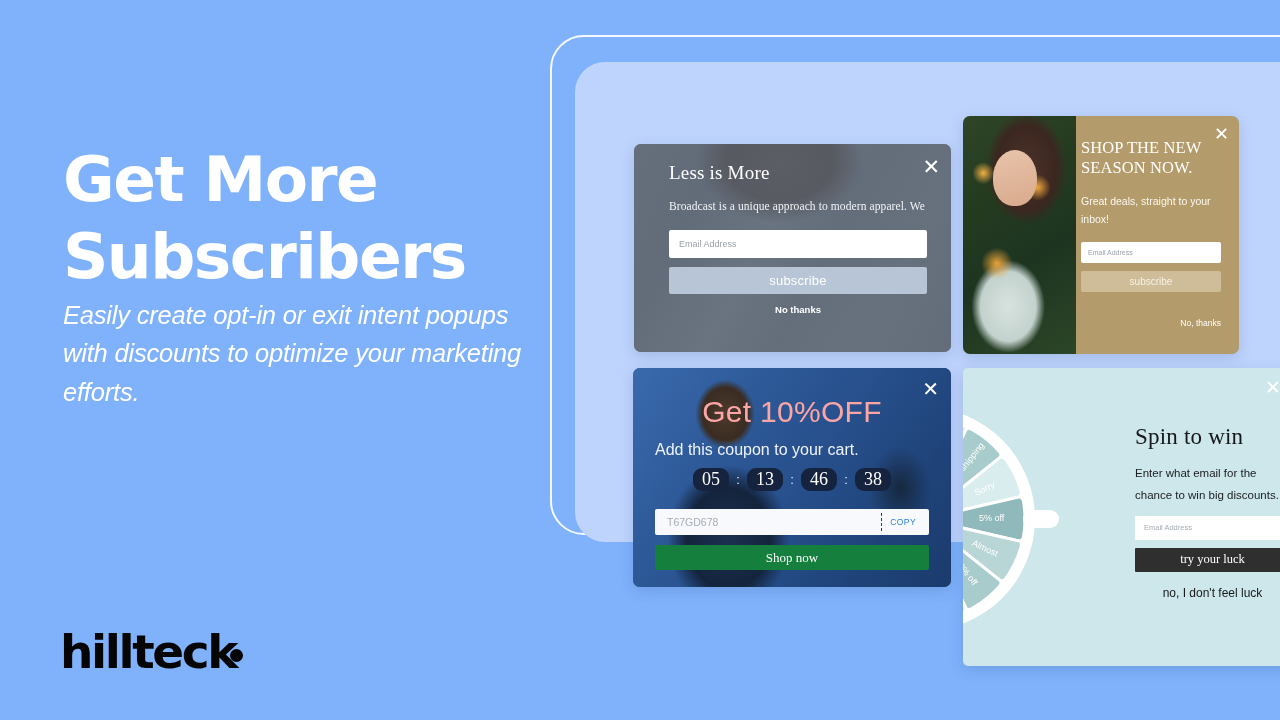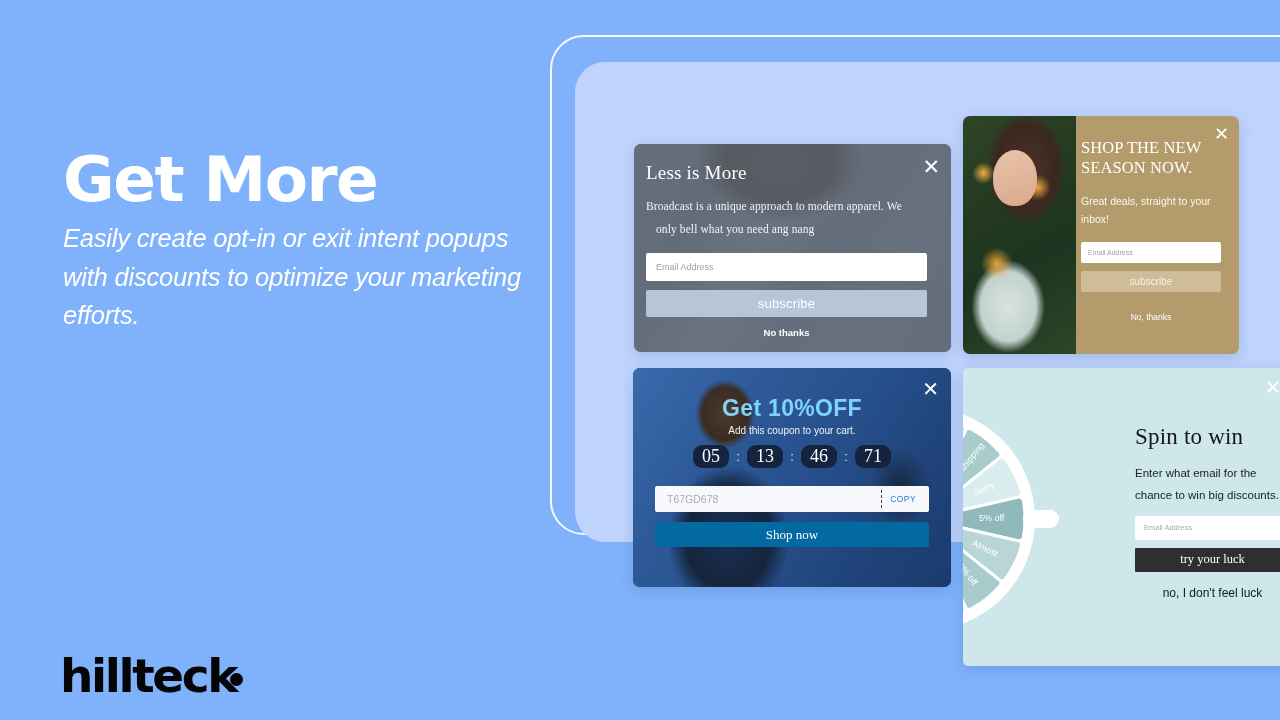--- a/index.html
+++ b/index.html
@@ -25,21 +25,21 @@
     font-size:25.5px;
     line-height:1.52;
     color:#ffffff;
     font-weight:400;
     letter-spacing:-0.2px;
     width:480px;
     font-style:italic;
   }
 
   .logo {
-    position:absolute; left:60px; top:648px;
+    position:absolute; left:60px; top:624px;
     font-family:"DejaVu Sans", sans-serif;
     font-weight:bold;
     font-size:47px;
     color:#050505;
     letter-spacing:-2.4px;
   }
   .logo .dot {
     display:inline-block; width:13px; height:13px; border-radius:50%;
     background:#050505; vertical-align:6px; margin-left:-6px;
   }
@@ -72,21 +72,21 @@
     position:absolute; inset:0;
     background:
       radial-gradient(ellipse 120px 90px at 46% 8%, #6d5f57 0%, #5b5049 45%, rgba(91,80,73,0) 70%),
       linear-gradient(118deg,#8e9db2 0%, #7f91a8 22%, #9fb0c4 42%, #8496ad 58%, #93a4b9 78%, #7e90a7 100%);
     filter:saturate(0.85);
   }
   .p1 .photo:after {
     content:""; position:absolute; inset:0;
     background:linear-gradient(180deg,rgba(84,93,107,0.72),rgba(90,99,113,0.78));
   }
-  .p1 .inner { position:absolute; inset:0; padding:18px 24px 0 12px; }
+  .p1 .inner { position:absolute; inset:0; padding:18px 24px 0 35px; }
   .p1 .title {
     font-family:"Liberation Serif", serif;
     font-size:19px; color:#ffffff; letter-spacing:0.2px;
   }
   .p1 .desc {
     font-family:"Liberation Serif", serif;
     margin-top:11px; font-size:11.5px; color:#f2f4f7; line-height:2.0;
     font-weight:normal; letter-spacing:0.1px;
   }
   .p1 .desc .l2 { display:block; padding-left:10px; }
@@ -128,39 +128,39 @@
   .p2 .desc { margin-top:15px; font-size:10.5px; color:#fbf7ef; line-height:1.65; width:133px; }
   .p2 .email {
     margin-top:14px; height:21px; background:#fff; border-radius:2px;
     display:flex; align-items:center; padding:0 7px; font-size:7px; color:#9aa1ab;
   }
   .p2 .btn {
     margin-top:8px; height:21px; background:#CEBD98; border-radius:2px;
     display:flex; align-items:center; justify-content:center;
     font-size:10px; color:#f6f2e7;
   }
-  .p2 .nothanks { margin-top:20px; text-align:center; font-size:8.5px; color:#fff; }
+  .p2 .nothanks { margin-top:26px; text-align:right; font-size:8.5px; color:#fff; }
   .p2 .close-x { right:10px; top:9px; font-size:18px; }
 
   
   .p3 { left:113px; top:368px; width:318px; height:219px; background:#2b5591; }
   .p3 .photo {
     position:absolute; inset:0;
     background:
       radial-gradient(ellipse 38px 44px at 29% 21%, #4c3a2c 0%, #3a2c22 60%, rgba(58,44,34,0) 78%),
       radial-gradient(ellipse 20px 24px at 30% 27%, #c79a77 0%, rgba(199,154,119,0) 75%),
       radial-gradient(ellipse 76px 92px at 30% 78%, #1b3050 0%, #14243d 55%, rgba(20,36,61,0) 80%),
       radial-gradient(ellipse 40px 54px at 84% 55%, #16283f 0%, rgba(22,40,63,0) 78%),
       linear-gradient(125deg,#3a6aad 0%, #2e5a99 28%, #27508c 52%, #1f4379 78%, #1b3b6d 100%);
   }
   .p3 .inner { position:absolute; inset:0; padding:27px 22px 0 22px; }
   .p3 .title {
-    text-align:center; font-size:23px; color:#7dd3fc; font-weight:700; letter-spacing:0.3px;
-  }
-  .p3 .sub { margin-top:3px; text-align:center; font-size:10px; color:#eef3fa; }
+    text-align:center; font-size:30px; color:#fca5a5; font-weight:400; letter-spacing:0.3px;
+  }
+  .p3 .sub { margin-top:12px; font-size:16px; color:#eef3fa; }
   .p3 .timer { margin-top:9px; display:flex; justify-content:center; align-items:center; gap:3px; }
   .p3 .seg {
     font-family:"Liberation Serif", serif;
     background:#16233f; color:#fff; font-size:18px;
     width:36px; height:23px; display:flex; align-items:center; justify-content:center;
     border-radius:9px;
   }
   .p3 .colon { color:#e9eef7; font-size:13px; width:12px; text-align:center; }
   .p3 .coupon {
     margin-top:18px; height:26px; background:#f7f9fc; border-radius:2px;
@@ -168,21 +168,21 @@
     font-size:10.5px; color:#a8adb6; position:relative;
   }
   .p3 .coupon .copy {
     position:absolute; right:13px; font-size:8.5px; color:#2f7ed8; letter-spacing:0.4px;
   }
   .p3 .coupon .divider {
     position:absolute; right:47px; top:4px; bottom:4px; width:0;
     border-left:1px dashed #2b3c55;
   }
   .p3 .btn {
-    margin-top:10px; height:25px; background:#0369a1; border-radius:2px;
+    margin-top:10px; height:25px; background:#15803d; border-radius:2px;
     display:flex; align-items:center; justify-content:center;
     font-family:"Liberation Serif", serif;
     font-size:13px; color:#ffffff;
   }
   .p3 .close-x { right:12px; top:11px; font-size:20px; }
 
   
   .p4 { left:443px; top:368px; width:340px; height:298px; background:#CDE7EA; border-radius:5px; }
   .p4 .close-x { right:22px; top:10px; font-size:19px; color:#ffffff; }
   .wheel-wrap { position:absolute; left:-78px; top:28px; width:210px; height:246px; }
@@ -206,40 +206,40 @@
   .p4 .nothanks {
     margin-top:14px; text-align:center; font-size:12px; color:#16181b; font-weight:500;
   }
 </style>
 </head>
 <body>
 
 <div class="left-col">
   <h1 class="headline">
     <span>Get More</span><br>
+    <span>Subscribers</span>
   </h1>
   <p class="subcopy">Easily create opt-in or exit intent popups with discounts to optimize your marketing efforts.</p>
 </div>
 
 <div class="logo">
   <span>hillteck</span><span class="dot"></span>
 </div>
 
 <div class="stage">
 
   <div class="outline-frame"></div>
   <div class="light-panel"></div>
 
   <div class="popup p1">
     <div class="photo"></div>
     <div class="inner">
       <div class="title">Less is More</div>
       <div class="desc">
         <span>Broadcast is a unique approach to modern apparel. We</span>
-        <span class="l2">only bell what you need ang nang</span>
       </div>
       <div class="email">
         <span>Email Address</span>
       </div>
       <div class="btn">subscribe</div>
       <div class="nothanks">No thanks</div>
     </div>
     <div class="close-x">✕</div>
   </div>
 
@@ -264,21 +264,21 @@
     <div class="inner">
       <div class="title">Get 10%OFF</div>
       <div class="sub">Add this coupon to your cart.</div>
       <div class="timer">
         <div class="seg">05</div>
         <div class="colon">:</div>
         <div class="seg">13</div>
         <div class="colon">:</div>
         <div class="seg">46</div>
         <div class="colon">:</div>
-        <div class="seg">71</div>
+        <div class="seg">38</div>
       </div>
       <div class="coupon">
         <span>T67GD678</span>
         <span class="divider"></span>
         <span class="copy">COPY</span>
       </div>
       <div class="btn">Shop now</div>
     </div>
     <div class="close-x">✕</div>
   </div>

